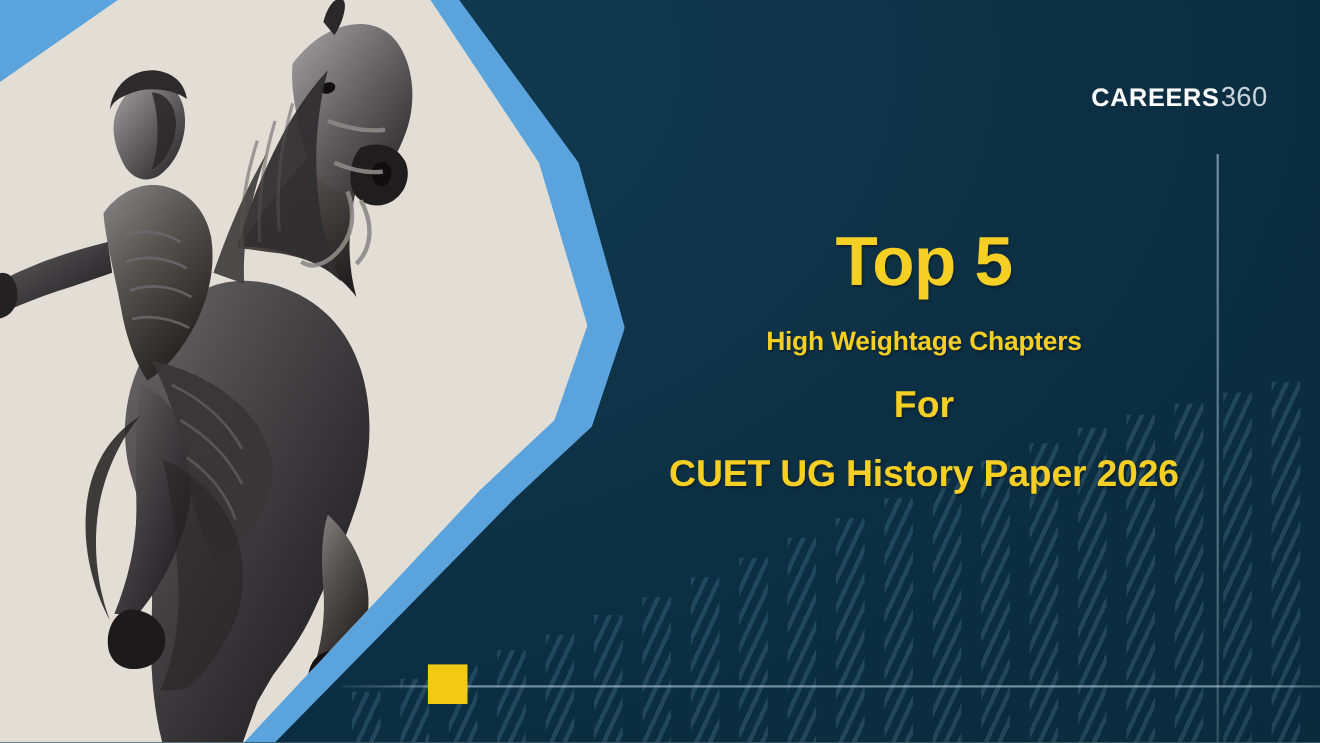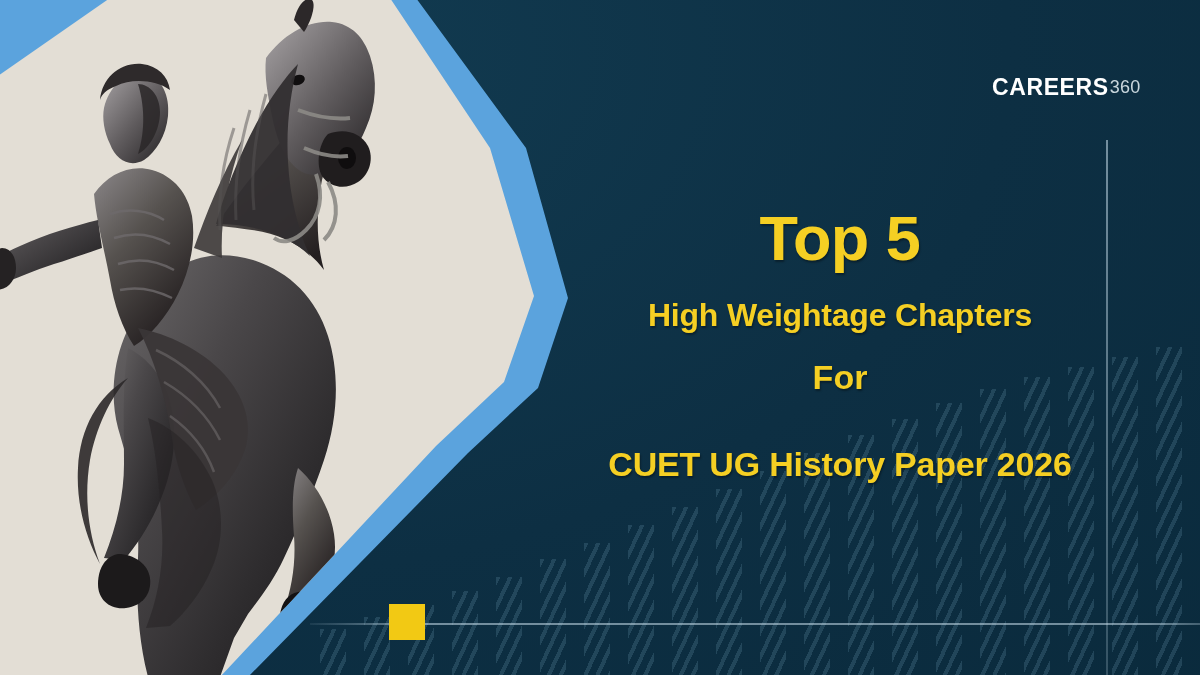--- a/index.html
+++ b/index.html
@@ -126,21 +126,21 @@
     letter-spacing: 0.4px;
   }
   .brand-careers {
     color: #ffffff;
     font-size: 23px;
     font-weight: bold;
     letter-spacing: 0.6px;
   }
   .brand-360 {
     color: #d8e4ea;
-    font-size: 18px;
+    font-size: 25px;
     font-weight: 300;
     letter-spacing: 0.3px;
     margin-left: 1px;
     opacity: 0.92;
   }
 
   
   .headline {
     position: absolute;
     right: 90px;
@@ -151,34 +151,34 @@
   }
   .hl-top5 {
     font-size: 63px;
     font-weight: bold;
     line-height: 1.05;
     letter-spacing: -0.5px;
     text-shadow: 1px 2px 2px rgba(0,0,0,0.35);
   }
   .hl-sub {
     margin-top: 26px;
-    font-size: 32px;
+    font-size: 24px;
     font-weight: bold;
     line-height: 1.15;
     letter-spacing: -0.2px;
     text-shadow: 1px 2px 2px rgba(0,0,0,0.35);
   }
   .hl-for {
     margin-top: 24px;
     font-size: 34px;
     font-weight: bold;
     text-shadow: 1px 2px 2px rgba(0,0,0,0.35);
   }
   .hl-exam {
-    margin-top: 48px;
+    margin-top: 24px;
     font-size: 34px;
     font-weight: bold;
     letter-spacing: -0.2px;
     text-shadow: 1px 2px 2px rgba(0,0,0,0.35);
   }
 </style>
 </head>
 <body>
 
 <div id="poster">

